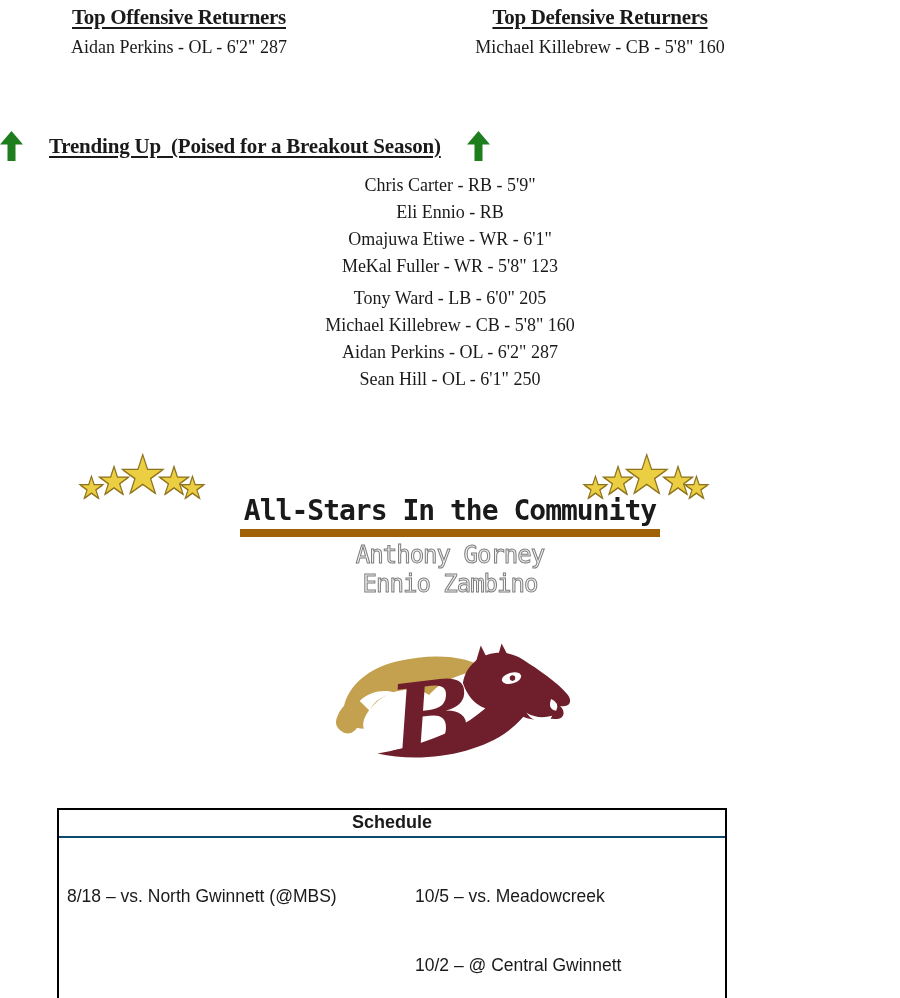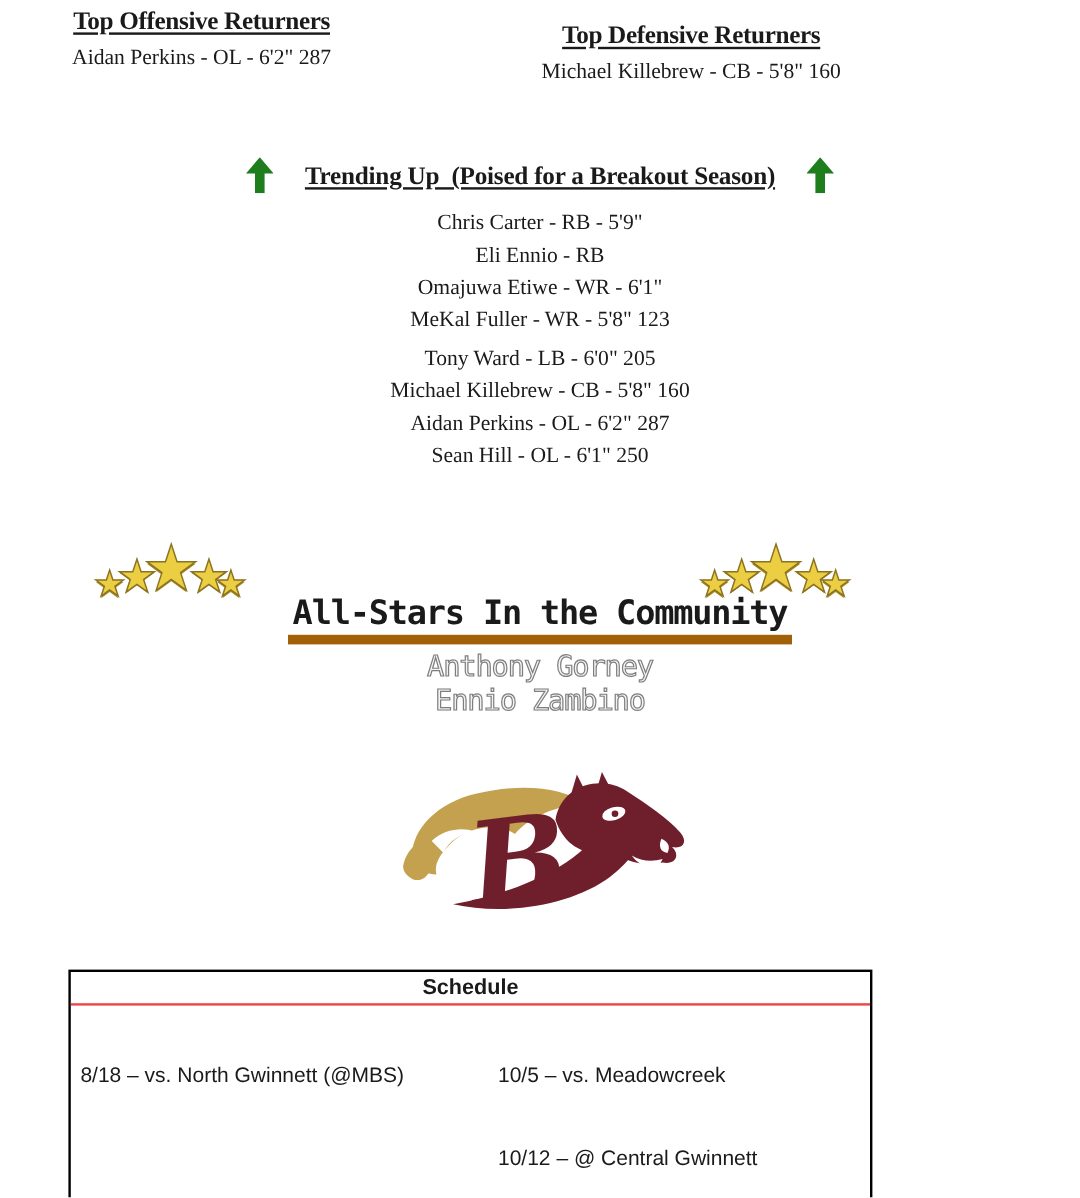--- a/index.html
+++ b/index.html
@@ -5,31 +5,31 @@
   * { margin:0; padding:0; box-sizing:border-box; }
   html,body { background:#fff; }
   .page {
     position:relative; width:900px; height:998px; background:#fff;
     font-family:"Liberation Serif", serif; color:#1a1a1a; overflow:hidden;
   }
 
   
   .returners { position:absolute; top:5px; left:0; width:100%; height:60px; }
   .ret-col { position:absolute; text-align:center; }
-  .ret-col.offense { left:20px; width:296px; }
-  .ret-col.defense { left:424px; width:304px;margin-top:12px; }
+  .ret-col.offense { left:31px; width:296px; }
+  .ret-col.defense { left:448px; width:304px; }
   .ret-title {
     font-size:21px; font-weight:bold; letter-spacing:-0.3px;
     text-decoration:underline; text-decoration-thickness:2px; text-underline-offset:3px;
   }
   .ret-player { font-size:18px; margin-top:7px; }
 
   
   .trending { position:absolute; top:131px; left:0; width:100%; text-align:center; }
-  .trending-head { display:flex; justify-content:center; align-items:center; gap:26px; }
+  .trending-head { display:flex; align-items:center; gap:26px; }
   .trending-title {
     font-size:21px; font-weight:bold; white-space:pre; letter-spacing:-0.2px;
     text-decoration:underline; text-decoration-thickness:2px; text-underline-offset:3px;
   }
   .up-arrow { width:23px; height:30px; flex:0 0 auto; }
   .trending-list { margin-top:11px; font-size:18px; }
   .trending-list .t-item { line-height:27px;text-align:center; }
   .trending-list .t-item.gap { margin-top:5px; }
 
   
@@ -64,21 +64,21 @@
   .logo { position:absolute; top:623px; left:50%; transform:translateX(-50%); }
 
   
   .schedule {
     position:absolute; top:808px; left:57px; width:670px;
     border:2px solid #000; background:#fff;
     font-family:"Liberation Sans", sans-serif;
   }
   .sched-title {
     text-align:center; font-weight:bold; font-size:18px;
-    padding:2px 0 3px; border-bottom:2px solid #ef4444;
+    padding:2px 0 3px; border-bottom:2px solid #0c4a6e;
   }
   .sched-body { display:flex; padding:3px 6px 5px 8px; }
   .sched-col { white-space:pre-wrap; font-size:17.5px; }
   .sched-col .s-row { line-height:27px; }
   .sched-col.colL { width:348px; }
   .sched-col.colR { flex:1; }
 </style>
 </head>
 <body>
 
@@ -174,21 +174,21 @@
     <div class="sched-title">Schedule</div>
     <div class="sched-body">
       <div class="sched-col colL">
         <div class="s-row">8/18 – vs. North Gwinnett (@MBS)</div>
         
         
         
       </div>
       <div class="sched-col colR">
         <div class="s-row">10/5 – vs. Meadowcreek</div>
-        <div class="s-row">10/12 – @ Central Gwinnett</div>
+        <div class="s-row">10/2 – @ Central Gwinnett</div>
         
         
         
       </div>
     </div>
   </div>
 
 </div>
 
 </body></html>

